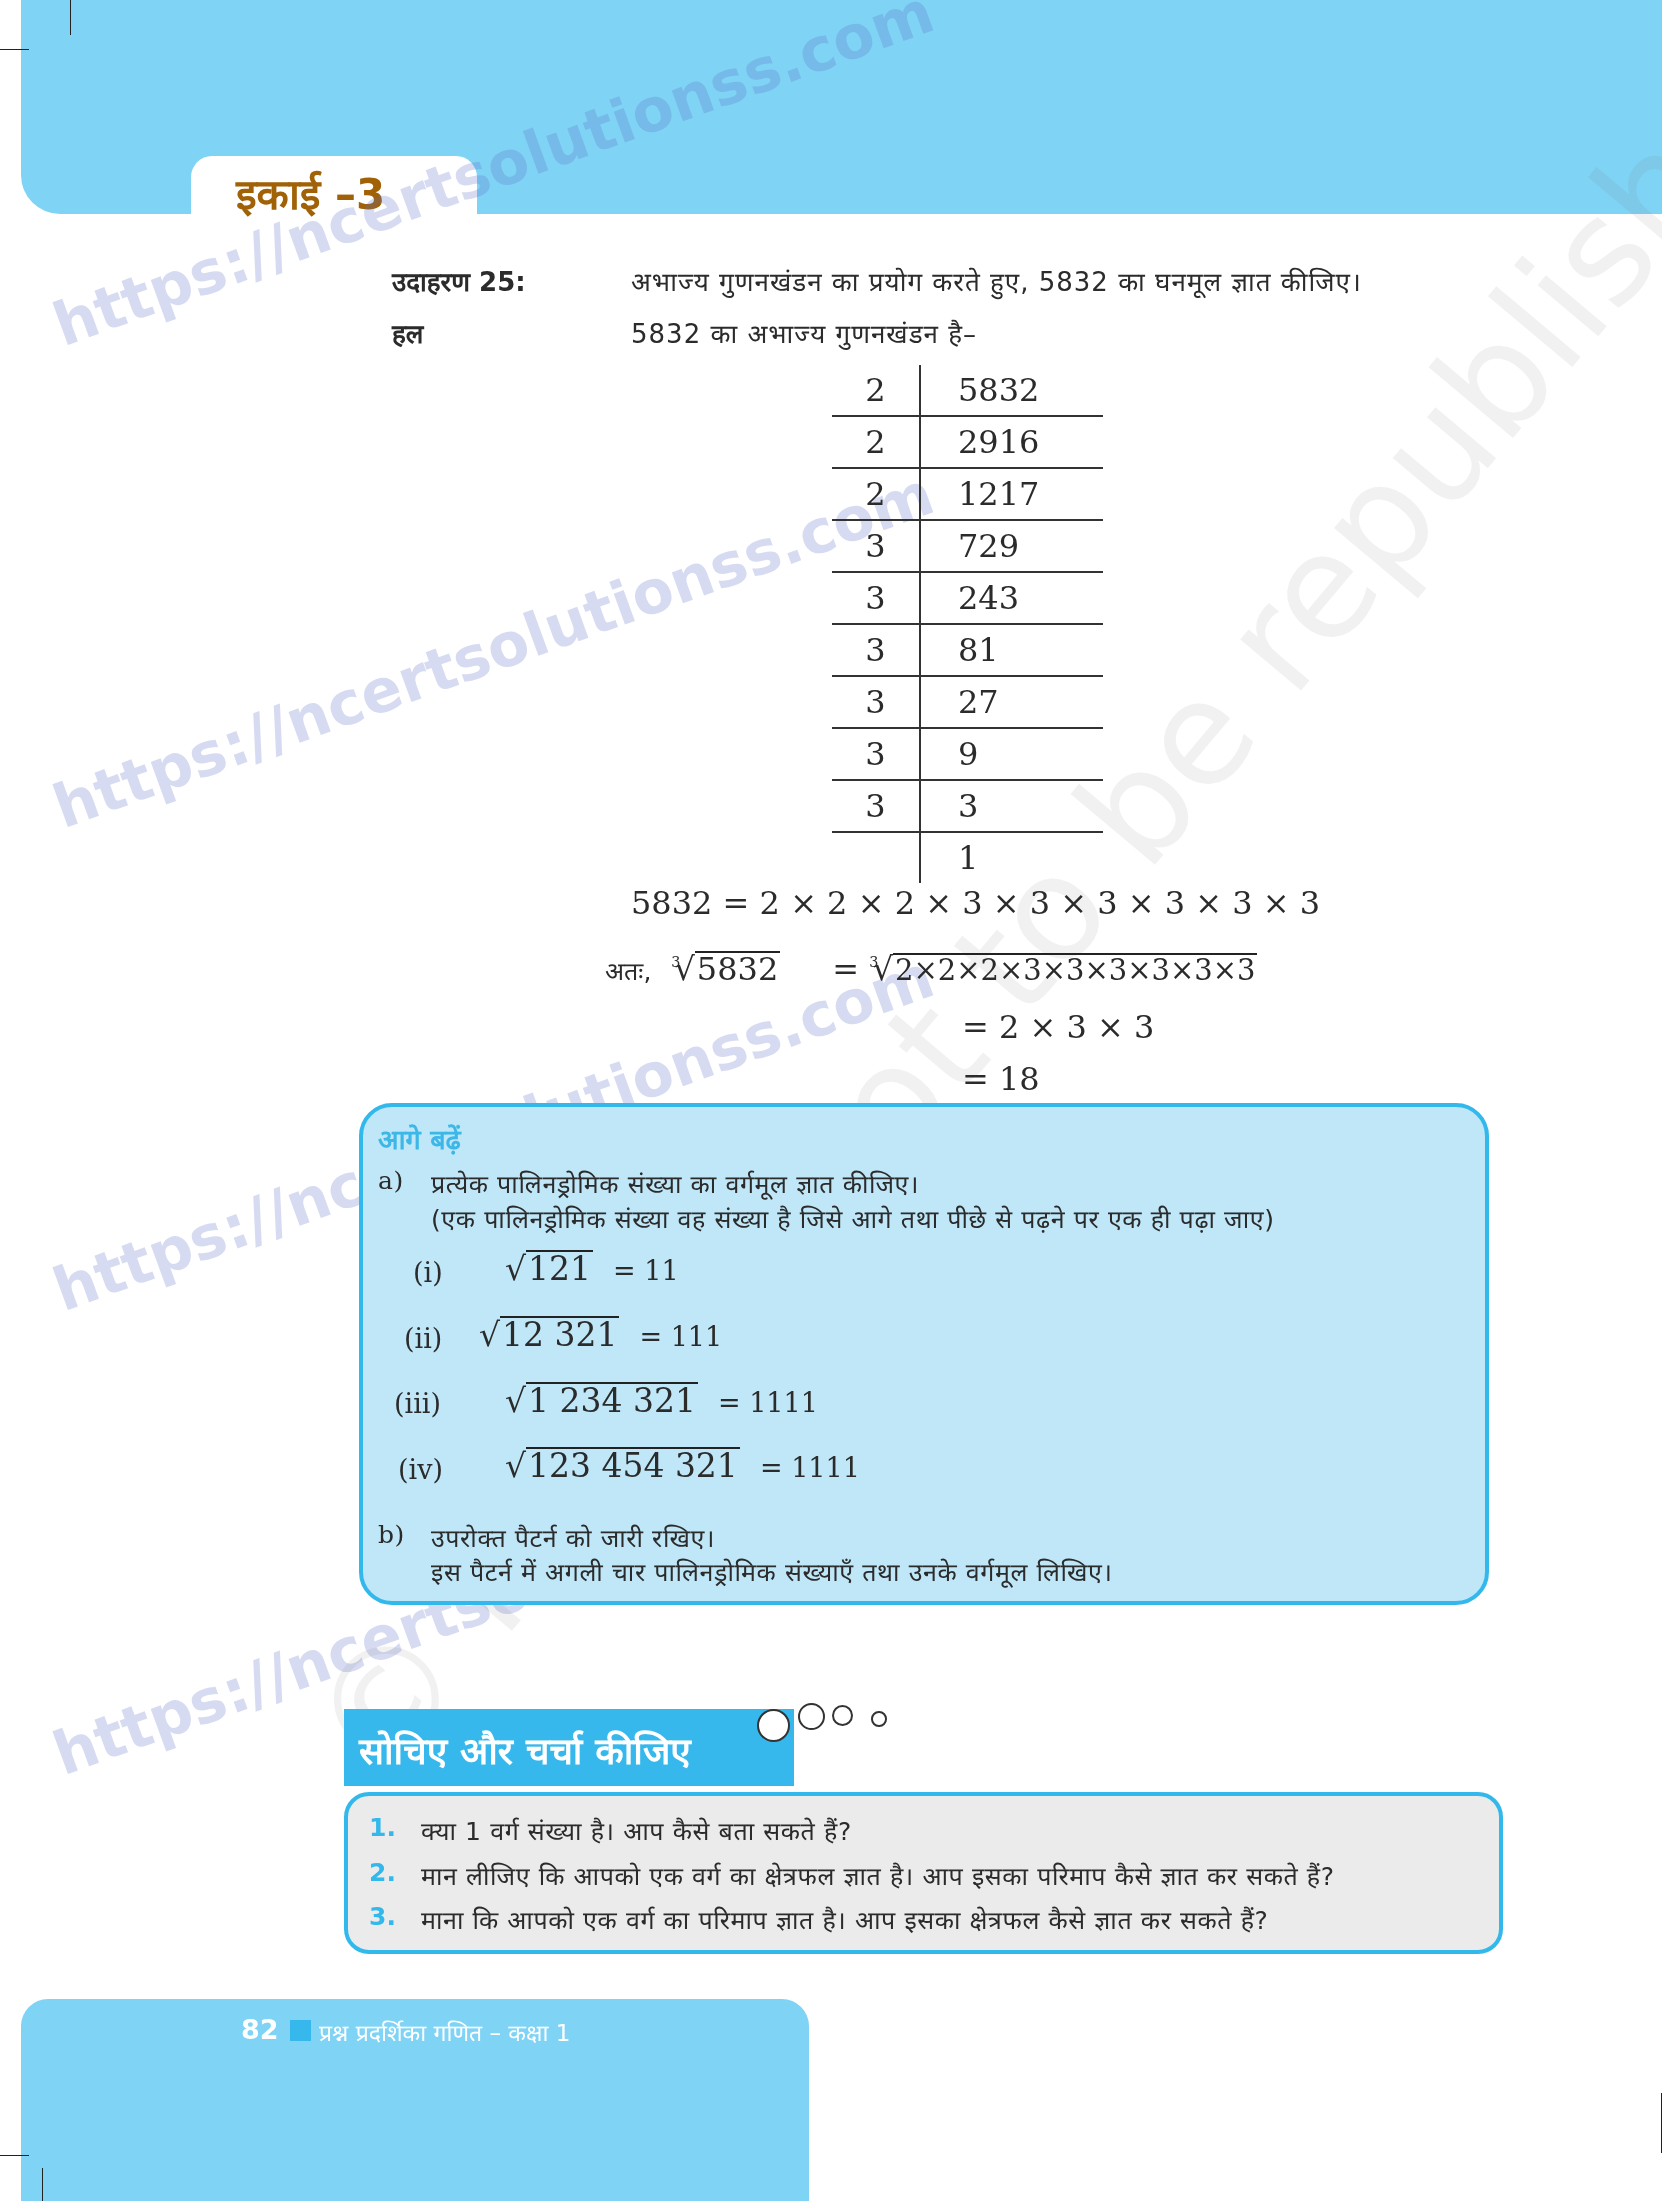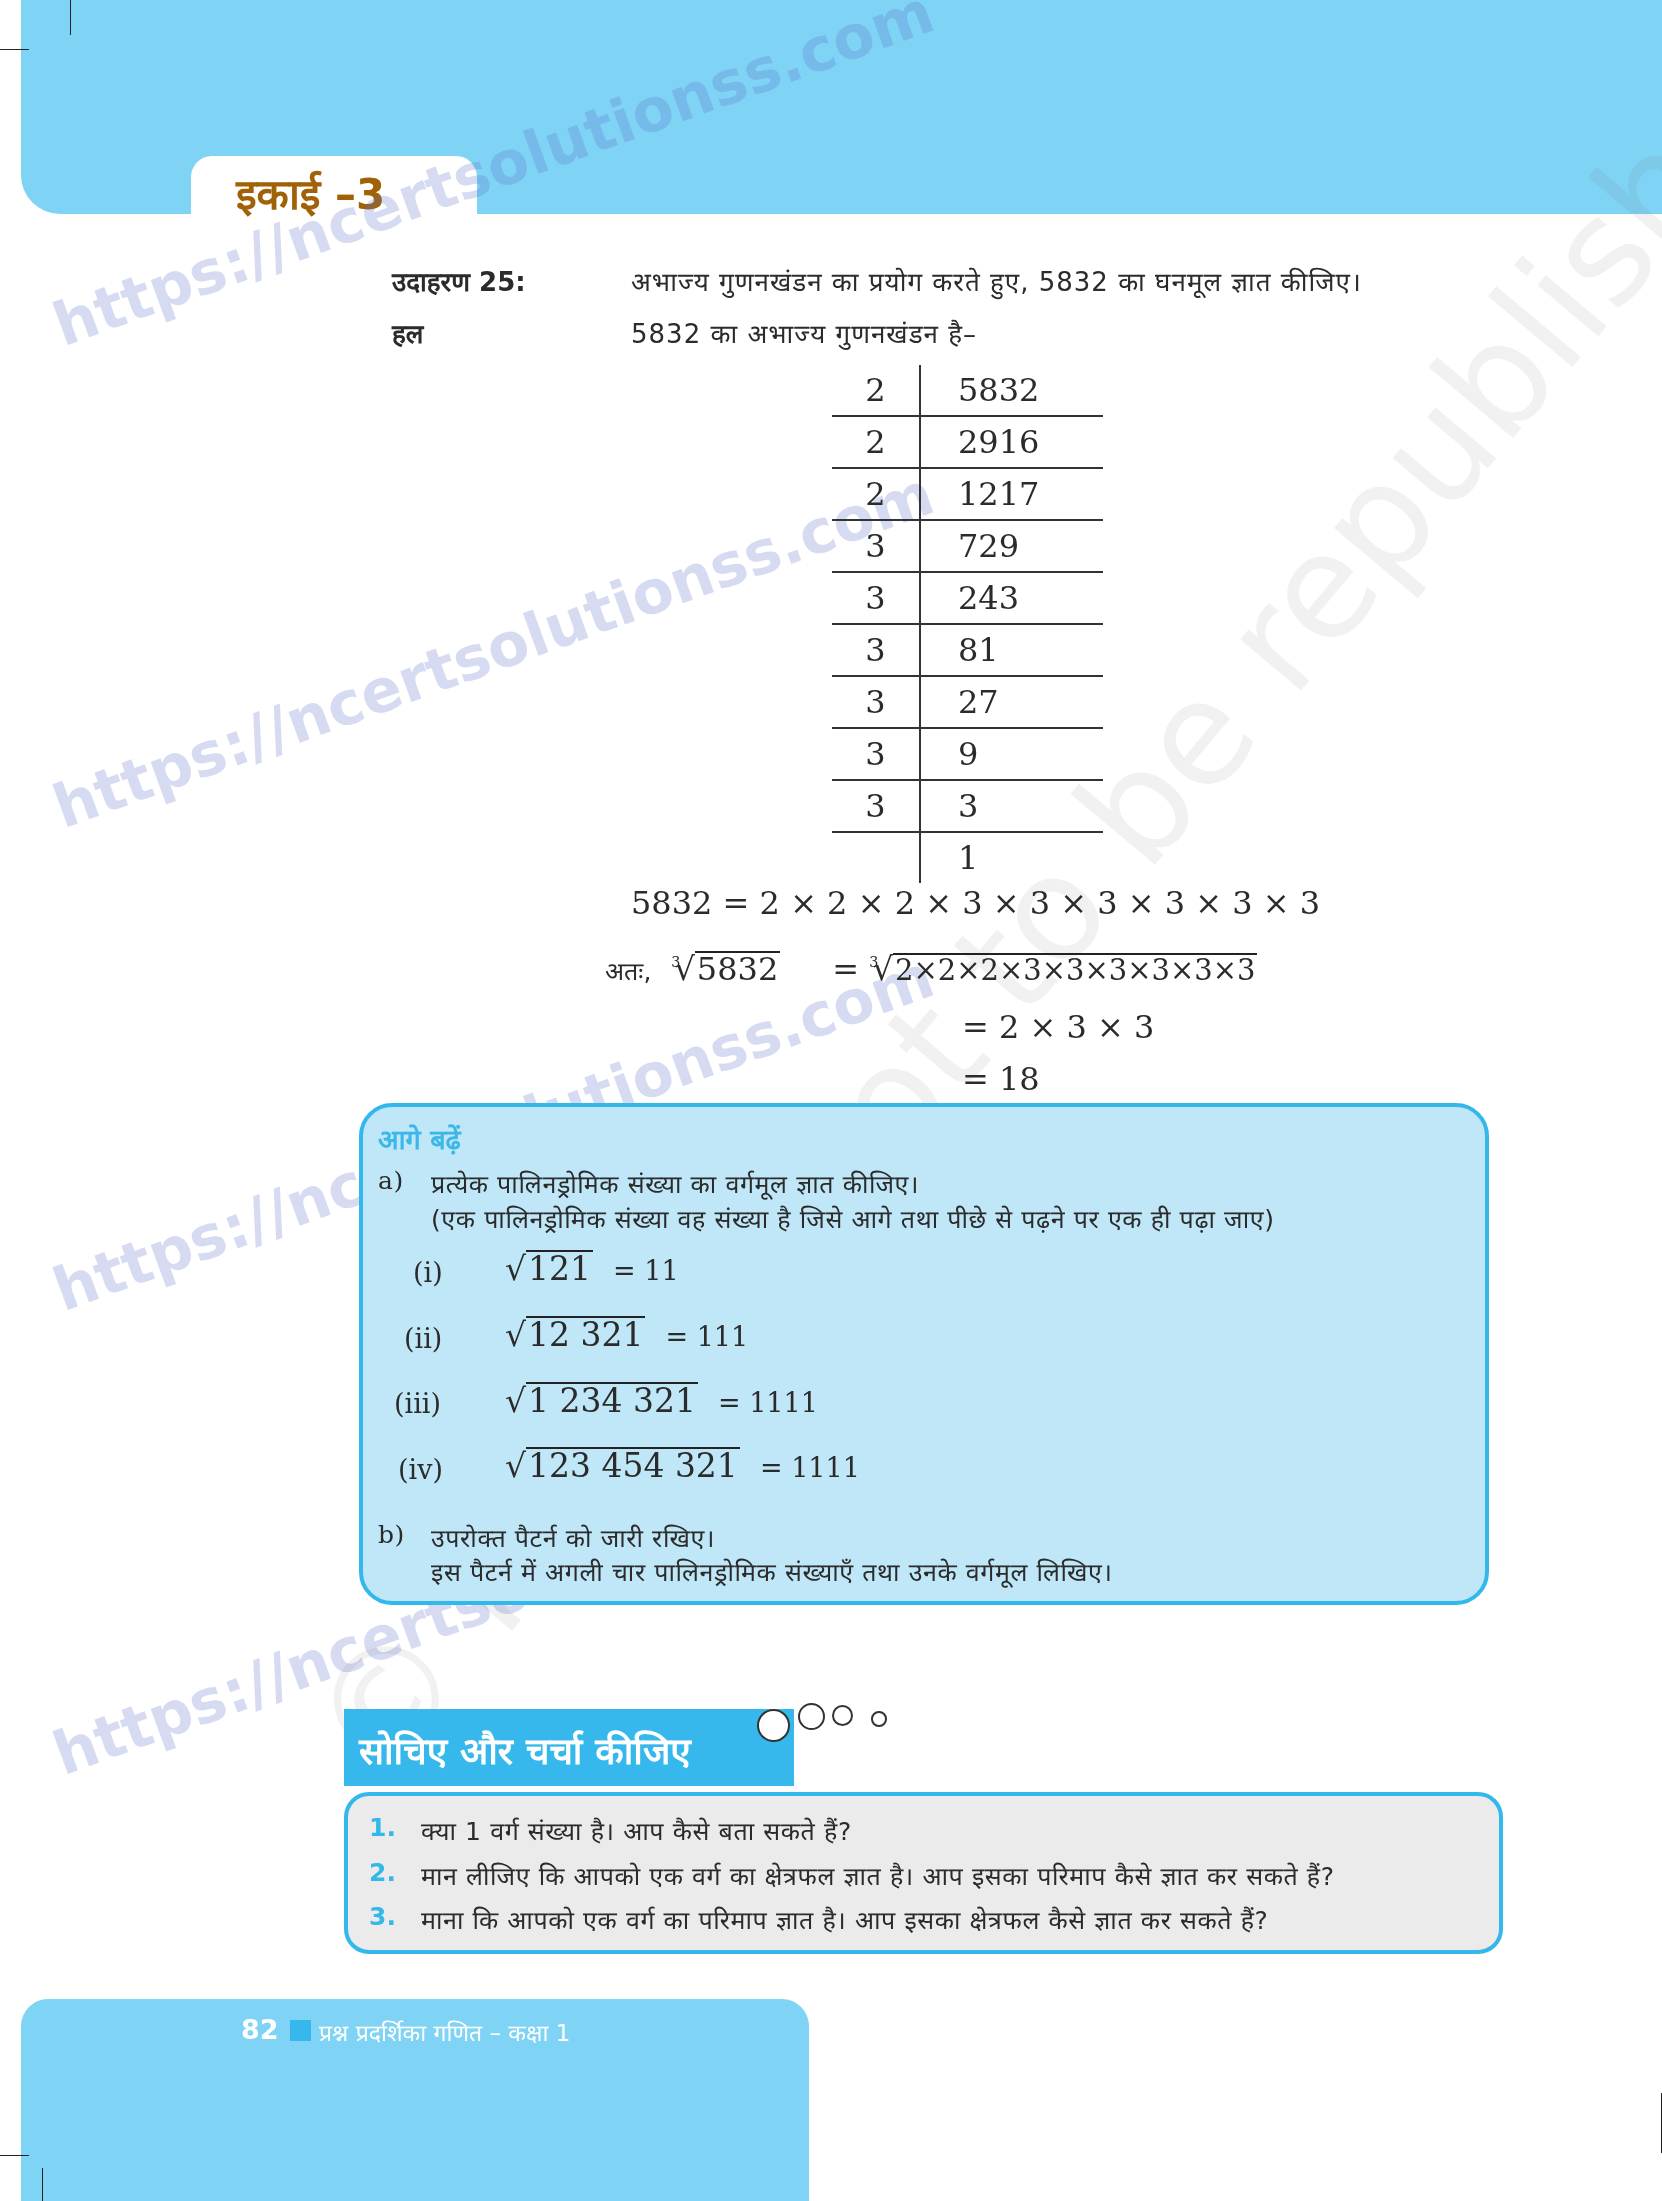--- a/index.html
+++ b/index.html
@@ -124,21 +124,21 @@
 <div class="abs box1"></div>
 <div class="abs hindi box1-title">आगे बढ़ें</div>
 <div class="abs box-text" style="left:378px;top:1166px;">a)</div>
 <div class="abs hindi box-text" style="left:431px;top:1166px;">प्रत्येक पालिनड्रोमिक संख्या का वर्गमूल ज्ञात कीजिए।</div>
 <div class="abs hindi box-text" style="left:431px;top:1201px;">(एक पालिनड्रोमिक संख्या वह संख्या है जिसे आगे तथा पीछे से पढ़ने पर एक ही पढ़ा जाए)</div>
 
 <div class="abs roman" style="left:413px;top:1257px;">(i)</div>
 <div class="abs sqrt-row" style="left:494px;top:1249px;"><span>√</span><span class="radical">121</span> <span style="font-size:27px;margin-left:9.7px;">= 11</span></div>
 
 <div class="abs roman" style="left:404px;top:1323px;">(ii)</div>
-<div class="abs sqrt-row" style="left:494px;top:1315px;"><span>√</span><span class="radical">12 321</span> <span style="font-size:27px;margin-left:9.7px;">= 111</span></div>
+<div class="abs sqrt-row" style="left:468px;top:1315px;"><span>√</span><span class="radical">12 321</span> <span style="font-size:27px;margin-left:9.7px;">= 111</span></div>
 
 <div class="abs roman" style="left:394px;top:1388px;">(iii)</div>
 <div class="abs sqrt-row" style="left:494px;top:1381px;"><span>√</span><span class="radical">1 234 321</span> <span style="font-size:27px;margin-left:9.7px;">= 1111</span></div>
 
 <div class="abs roman" style="left:398px;top:1454px;">(iv)</div>
 <div class="abs sqrt-row" style="left:494px;top:1446px;"><span>√</span><span class="radical">123 454 321</span> <span style="font-size:27px;margin-left:9.7px;">= 1111</span></div>
 
 <div class="abs box-text" style="left:378px;top:1520px;">b)</div>
 <div class="abs hindi box-text" style="left:431px;top:1520px;">उपरोक्त पैटर्न को जारी रखिए।</div>
 <div class="abs hindi box-text" style="left:431px;top:1554px;">इस पैटर्न में अगली चार पालिनड्रोमिक संख्याएँ तथा उनके वर्गमूल लिखिए।</div>

